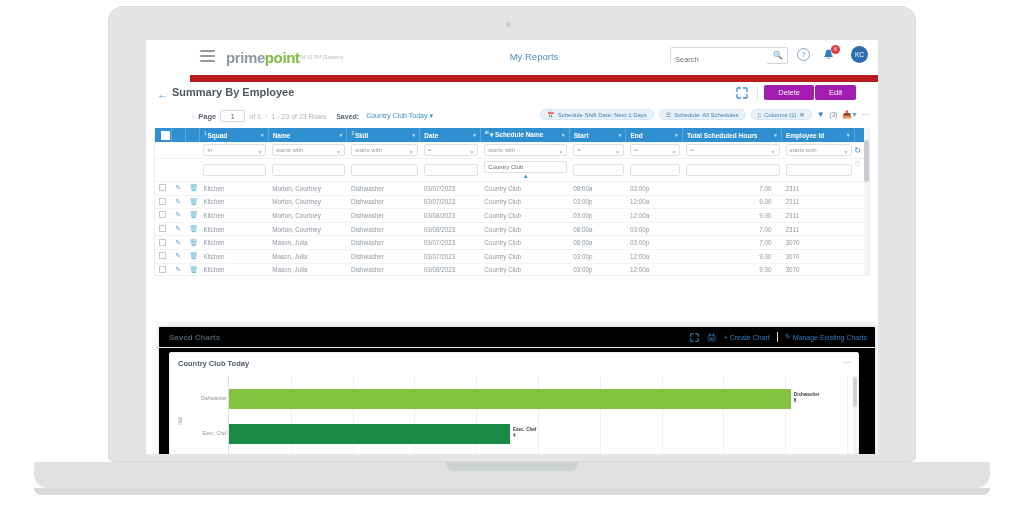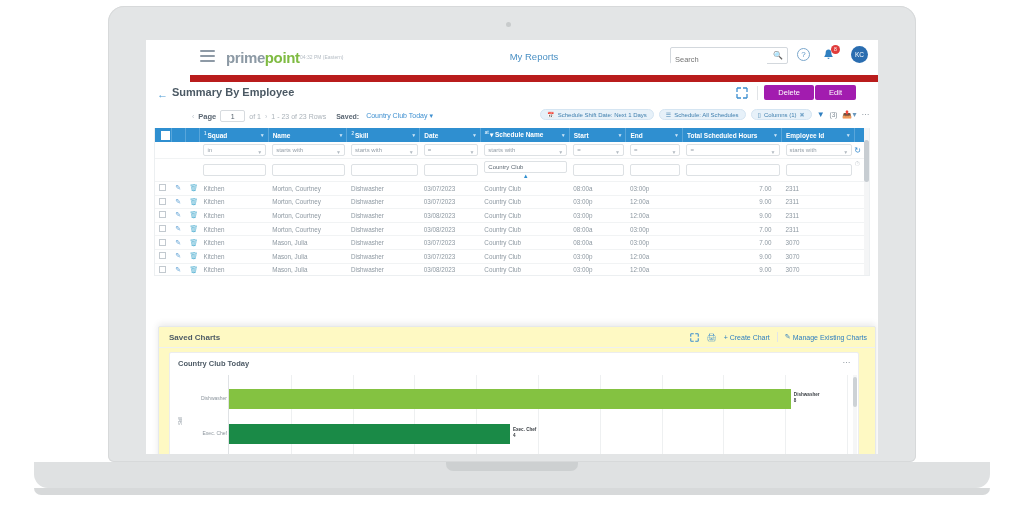--- a/index.html
+++ b/index.html
@@ -129,21 +129,21 @@
   .del-ico { color:#5bb4d4; font-size:7px; cursor:pointer; }
   .sortmark { display:block; text-align:center; color:#2f8fd0; font-size:6px; }
   .grid-scroll { position:absolute; right:0; top:0; width:5px; height:100%; background:#f4f5f6; }
   .grid-thumb { position:absolute; right:0; top:12px; width:5px; height:42px; background:#c7cdd2; border-radius:3px; }
   .reset-ico { position:absolute; right:8px; top:18px; color:#3d8fd0; font-size:8px; cursor:pointer; }
   .clock-ico { position:absolute; right:9px; top:32px; color:#c9ced3; font-size:7px; }
 
   
   .charts-panel {
     position:absolute; left:12px; top:286px; width:718px; height:170px;
-    background:#fef9c3; border:1px solid #e6e9eb; border-radius:2px;
+    background:#000000; border:1px solid #e6e9eb; border-radius:2px;
     box-shadow: 0 -2px 7px rgba(0,0,0,.09);
   }
   .cp-head { position:relative; height:21px; border-bottom:1px solid #eef0f1; }
   .cp-title { position:absolute; left:10px; top:6px; font-size:8px; font-weight:700; color:#4e5b66; }
   .cp-actions { position:absolute; right:8px; top:5px; display:flex; align-items:center; gap:7px; }
   .cp-ico { color:#3d8fd0; font-size:8px; cursor:pointer; }
   .cp-act { color:#2f7fc0; font-size:7px; cursor:pointer; display:flex; align-items:center; gap:2px; }
   .cp-vsep { width:1px; height:10px; background:#e2e5e8; }
   .cp-card { position:absolute; left:10px; top:25px; width:690px; height:140px;
     border:1px solid #ecedee; border-radius:2px; background:#fff; }

